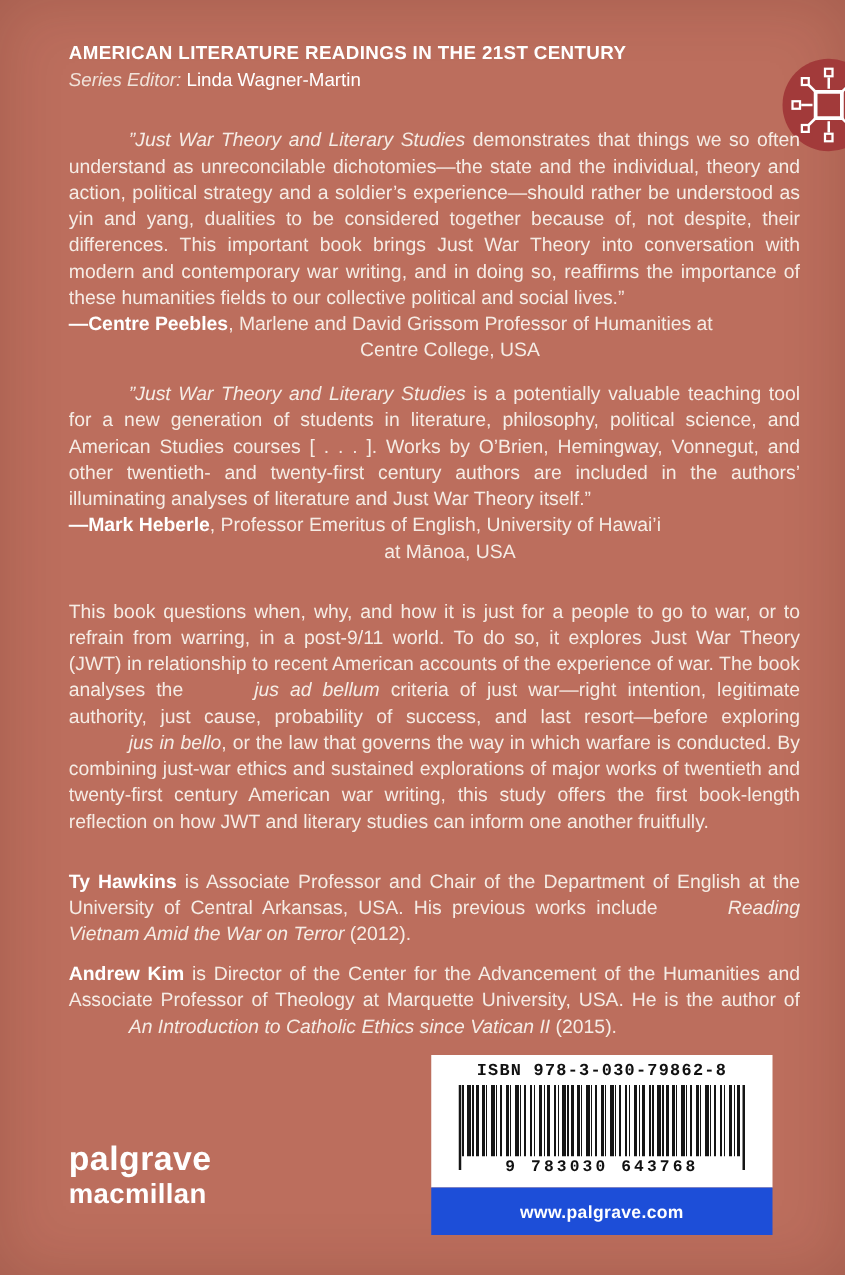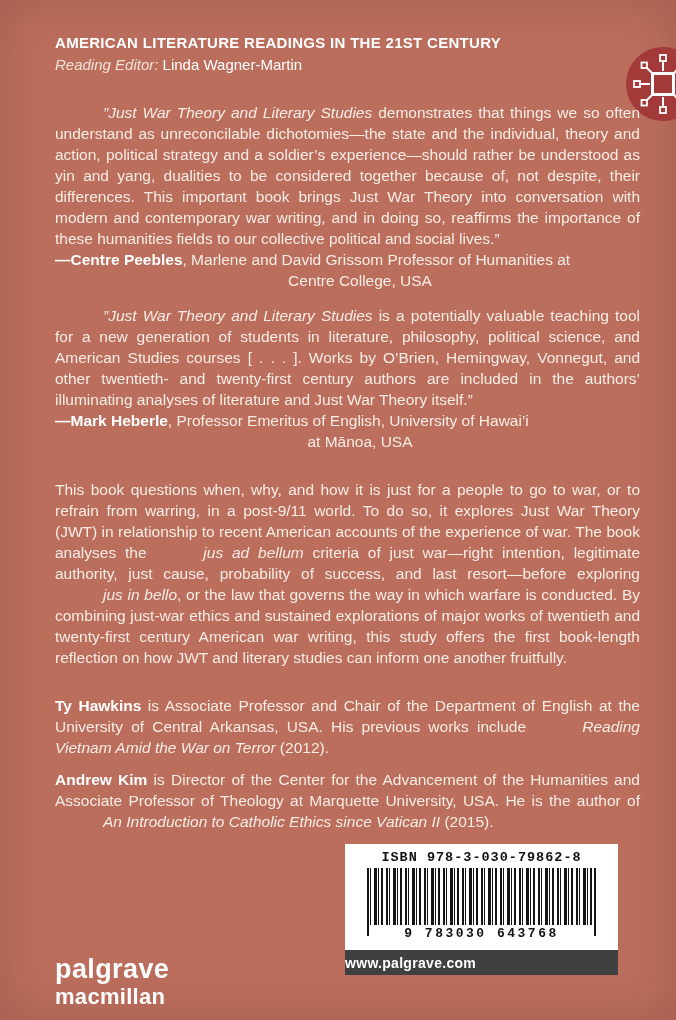--- a/index.html
+++ b/index.html
@@ -15,41 +15,41 @@
   .gap-lg{margin-top:27px !important;}
   .gap-md{margin-top:14px !important;}
   .gap-sm{margin-top:11px !important;}
   .it{font-style:italic;margin-left:48px;}
   .bd{font-weight:bold;color:#ffffff;}
   .attrib{font-size:15.5px;line-height:21px;margin:0;}
   .attrib .line2{padding-left:25px;text-align:center;}
   
   .badge{position:absolute;left:603px;top:24px;width:120px;height:120px;}
   
-  .logo{position:absolute;left:55px;top:956px;color:#ffffff;line-height:1;}
+  .logo{position:absolute;left:55px;top:914px;color:#ffffff;line-height:1;}
   .logo .l1{font-size:27px;font-weight:bold;letter-spacing:.4px;}
   .logo .l2{font-size:22px;font-weight:bold;letter-spacing:.3px;margin-top:3px;}
   .barcode-wrap{position:absolute;left:345px;top:844px;width:273px;}
   .barcode-box{background:#ffffff;color:#111;width:273px;height:106px;box-sizing:border-box;
                padding-top:6px;}
   .isbn{font-family:"Liberation Mono",monospace;font-size:13.5px;font-weight:bold;
         text-align:center;letter-spacing:1px;color:#111;}
   .bars{position:relative;height:57px;margin:3px 22px 0 22px;
         background:repeating-linear-gradient(90deg,
           #151515 0 2px,#ffffff 2px 3px,
           #151515 3px 4px,#ffffff 4px 7px,
           #151515 7px 10px,#ffffff 10px 11px,
           #151515 11px 12px,#ffffff 12px 14px,
           #151515 14px 16px,#ffffff 16px 19px);}
   .bars::before,.bars::after{content:"";position:absolute;top:0;bottom:-11px;width:2px;background:#151515;}
   .bars::before{left:0;}
   .bars::after{right:0;}
   .digits{font-family:"Liberation Mono",monospace;font-size:13px;font-weight:bold;
           text-align:center;letter-spacing:2.5px;margin-top:1px;color:#111;}
-  .web-bar{background:#404040;height:25px;display:flex;align-items:center;justify-content:flex-start;}
+  .web-bar{background:#1d4ed8;height:38px;display:flex;align-items:center;justify-content:center;}
   .web-bar span{color:#ffffff;font-size:14px;font-weight:bold;letter-spacing:.3px;}
 </style>
 </head>
 <body>
 
 <div class="page">
 
   <svg class="badge" viewBox="0 0 120 120" width="120" height="120">
     <circle cx="60" cy="60" r="37" fill="#a23a3a"></circle>
     <g stroke="#ffffff" fill="none">
@@ -73,21 +73,21 @@
           <rect x="76" y="38.5" width="5.5" height="5.5"></rect>
         <rect x="38.5" y="76" width="5.5" height="5.5"></rect>
           <rect x="76" y="76" width="5.5" height="5.5"></rect>
       </g>
     </g>
   </svg>
 
   <div class="content">
 
     <div class="series-title">AMERICAN LITERATURE READINGS IN THE 21ST CENTURY</div>
-    <div class="series-editor"><span class="lbl">Reading Editor:</span><span> </span><span class="nm">Linda Wagner-Martin</span></div>
+    <div class="series-editor"><span class="lbl">Series Editor:</span><span> </span><span class="nm">Linda Wagner-Martin</span></div>
 
     <p class="block gap-lg"><span class="it">”Just War Theory and Literary Studies</span><span> demonstrates that things we so often understand as unreconcilable dichotomies—the state and the individual, theory and action, political strategy and a soldier’s experience—should rather be understood as yin and yang, dualities to be considered together because of, not despite, their differences. This important book brings Just War Theory into conversation with modern and contemporary war writing, and in doing so, reaffirms the importance of these humanities fields to our collective political and social lives.”</span></p>
     <div class="attrib">
       <div class="line1"><span class="bd">—Centre Peebles</span><span>, Marlene and David Grissom Professor of Humanities at</span></div>
       <div class="line2">Centre College, USA</div>
     </div>
 
     <p class="block gap-md"><span class="it">”Just War Theory and Literary Studies</span><span> is a potentially valuable teaching tool for a new generation of students in literature, philosophy, political science, and American Studies courses [ . . . ]. Works by O’Brien, Hemingway, Vonnegut, and other twentieth- and twenty-first century authors are included in the authors’ illuminating analyses of literature and Just War Theory itself.”</span></p>
     <div class="attrib">
       <div class="line1"><span class="bd">—Mark Heberle</span><span>, Professor Emeritus of English, University of Hawai’i</span></div>

